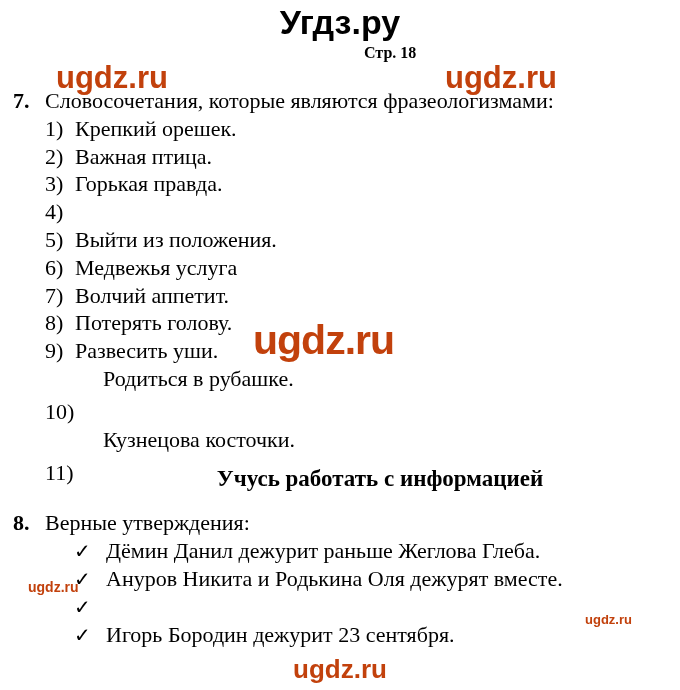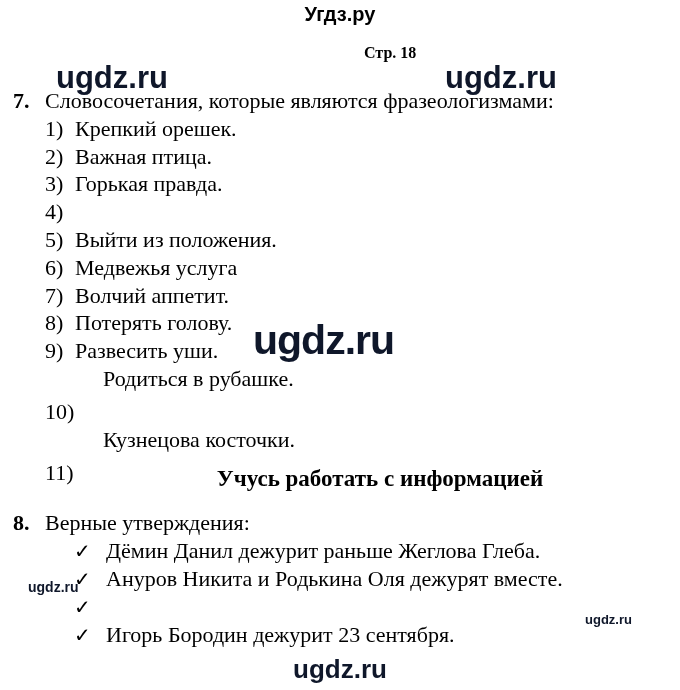--- a/index.html
+++ b/index.html
@@ -8,31 +8,31 @@
     width:680px;height:690px;
     background:#ffffff;color:#000000;
     font-family:"Liberation Serif", serif;
     overflow:hidden;
   }
   
   .site-title{
     position:absolute;top:3px;left:0;width:100%;
     text-align:center;
     font-family:"Liberation Sans", sans-serif;
-    font-weight:bold;font-size:20px;
+    font-weight:bold;font-size:34px;
   }
   .page-number{
     position:absolute;top:44px;left:364px;
     font-weight:bold;font-size:16px;white-space:nowrap;
   }
   
   .wm{
     position:absolute;
     font-family:"Liberation Sans", sans-serif;
-    font-weight:bold;color:#0f172a;white-space:nowrap;line-height:1;
+    font-weight:bold;color:#c2410c;white-space:nowrap;line-height:1;
   }
   .wm-top-left{top:62px;left:56px;font-size:31px;}
   .wm-top-right{top:62px;left:445px;font-size:31px;}
   .wm-center{top:320px;left:253px;font-size:41px;letter-spacing:-1px;}
   .wm-side-left{top:580px;left:28px;font-size:14px;}
   .wm-side-right{top:613px;left:585px;font-size:13px;}
   .wm-bottom{top:656px;left:0;width:100%;text-align:center;font-size:26px;}
   
   .task7{
     position:absolute;top:87px;left:13px;right:8px;

